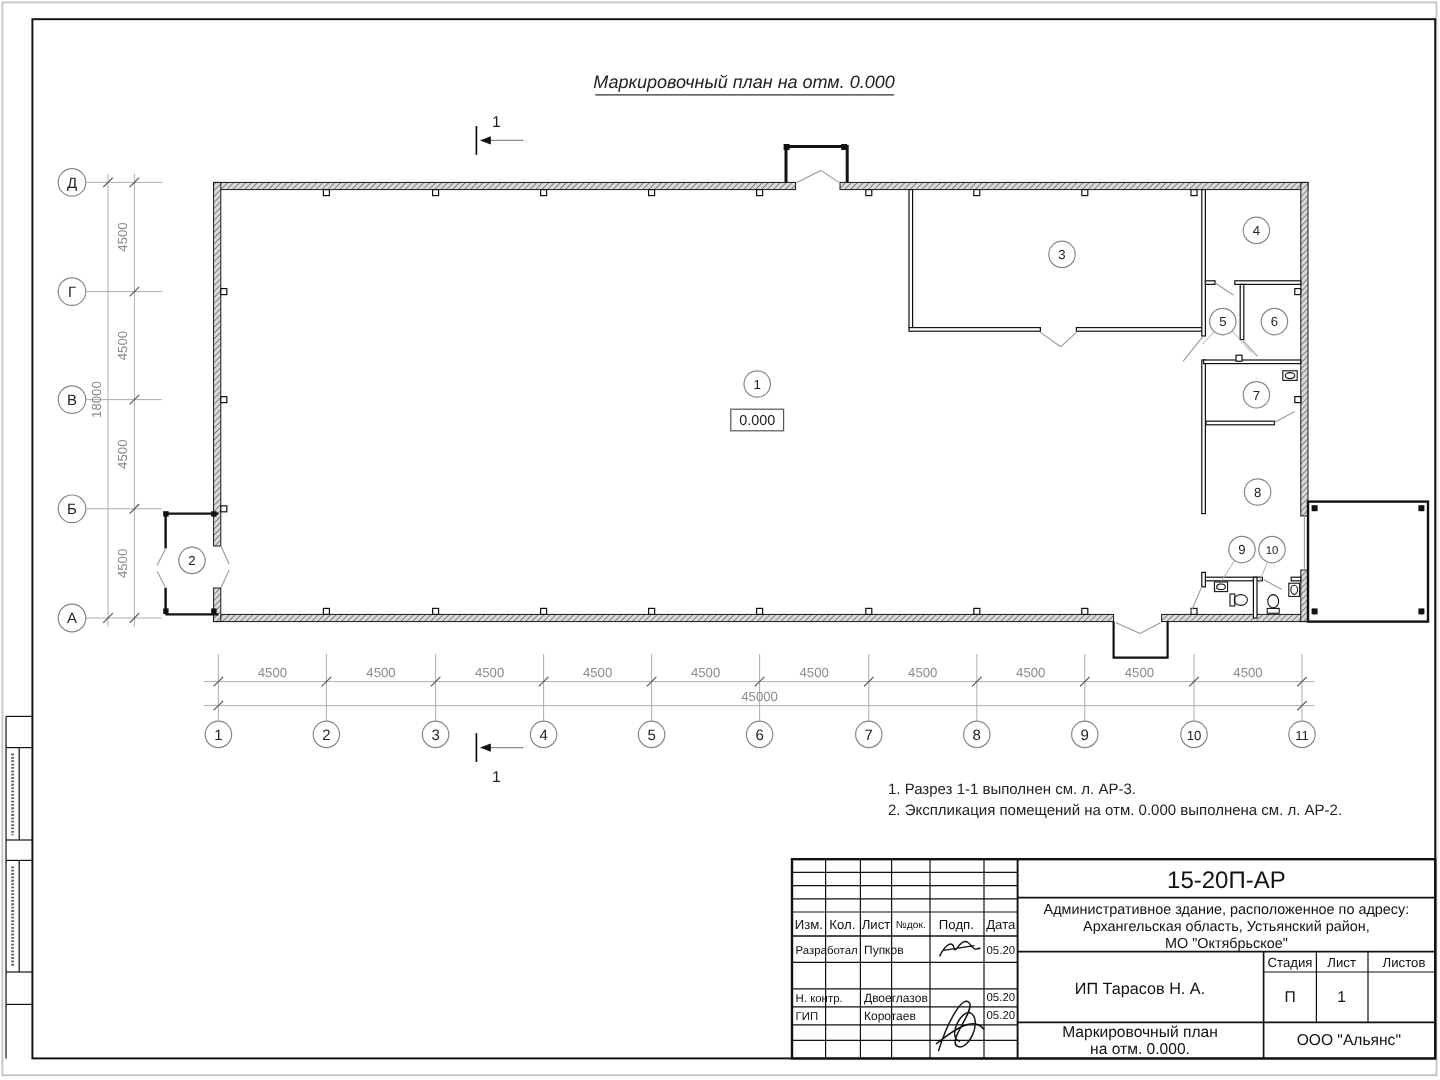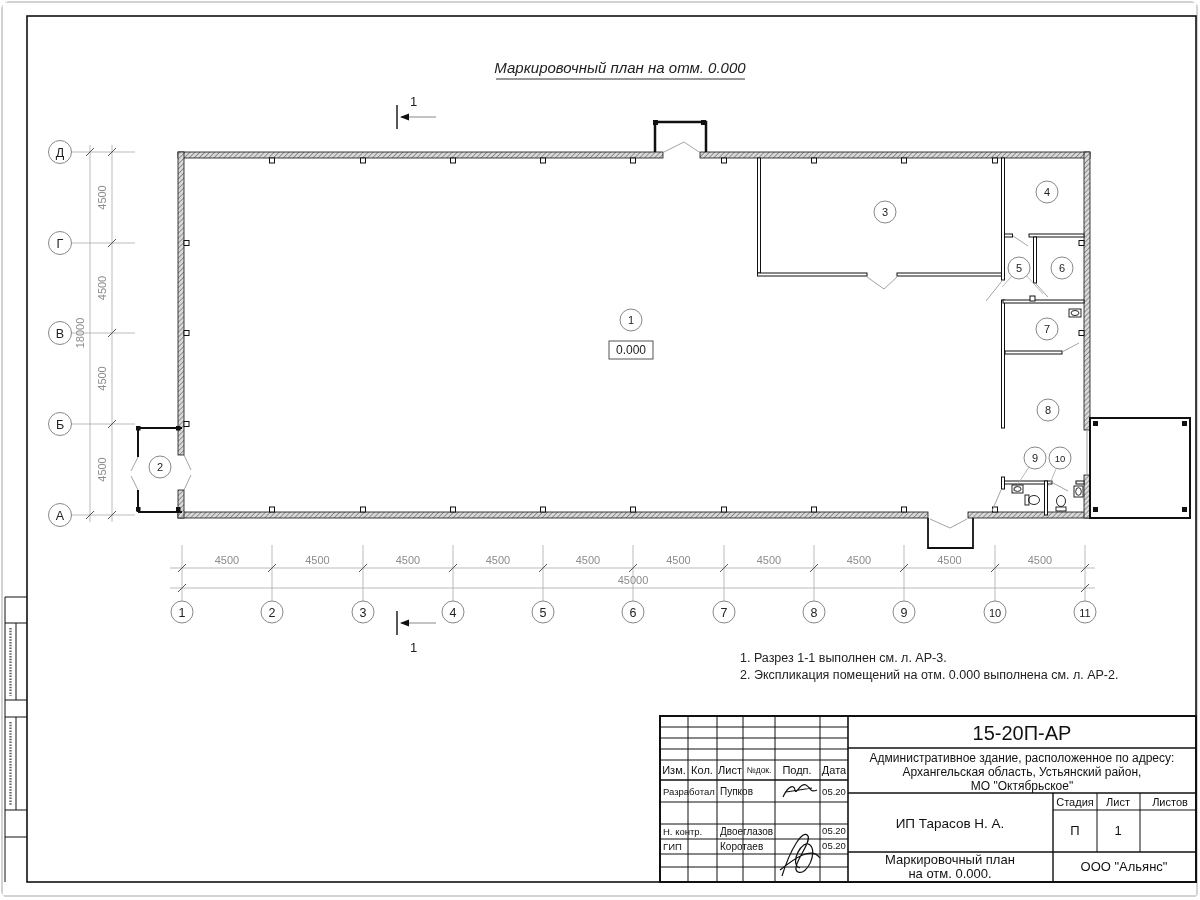--- a/index.html
+++ b/index.html
@@ -1,17 +1,17 @@
 <!DOCTYPE html>
 <html><head>
 <meta charset="utf-8">
 <style>
   html,body{margin:0;padding:0;background:#fff;}
   .sheet{position:relative;width:1200px;height:900px;background:#fff;overflow:hidden;
-         font-family:"Liberation Sans",sans-serif;border-radius:13px;}
+         font-family:"Liberation Sans",sans-serif;}
   svg text{font-family:"Liberation Sans",sans-serif;}
   .dim{fill:#8c8c8c;font-size:11px;}
   .axis-t{fill:#222;font-size:12.5px;}
   .room-t{fill:#222;font-size:11px;}
   .sec-t{fill:#222;font-size:13px;}
   .title-t{fill:#222;font-size:15px;font-style:italic;}
   .note-t{fill:#222;font-size:12.5px;}
   .tb-big{fill:#111;font-size:20px;}
   .tb-med{fill:#111;font-size:12px;}
   .tb-cli{fill:#111;font-size:13.5px;}

